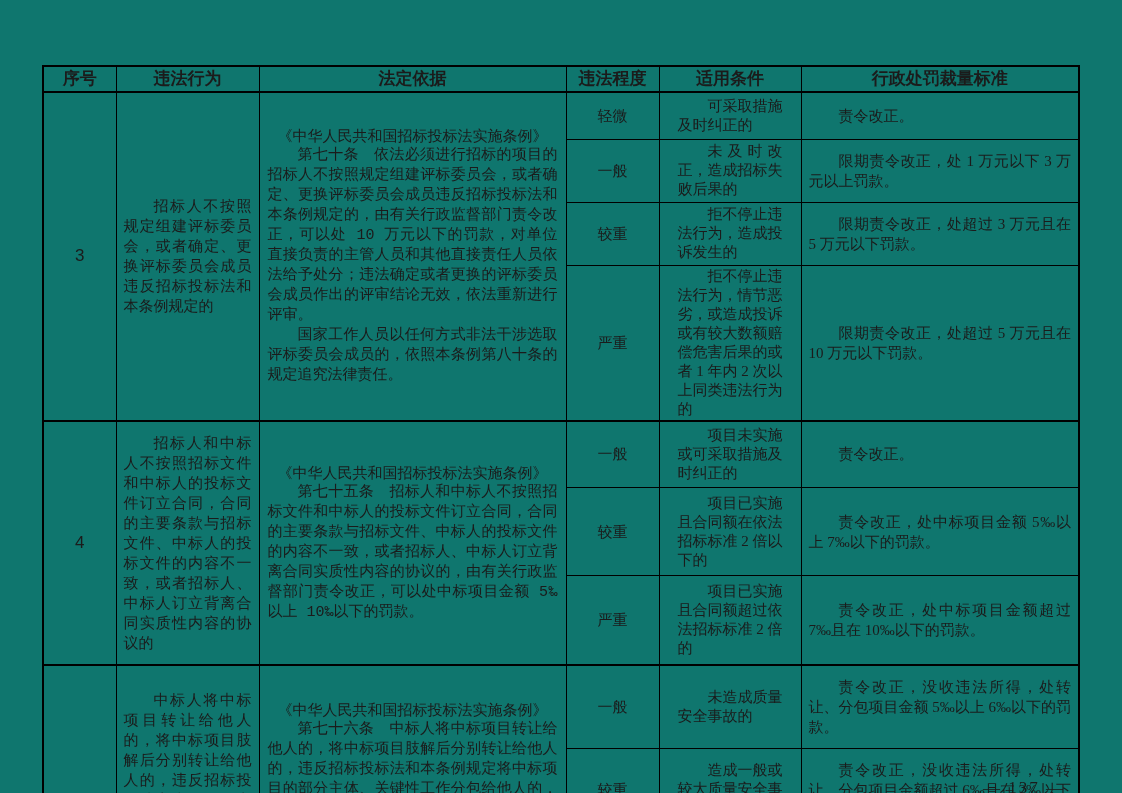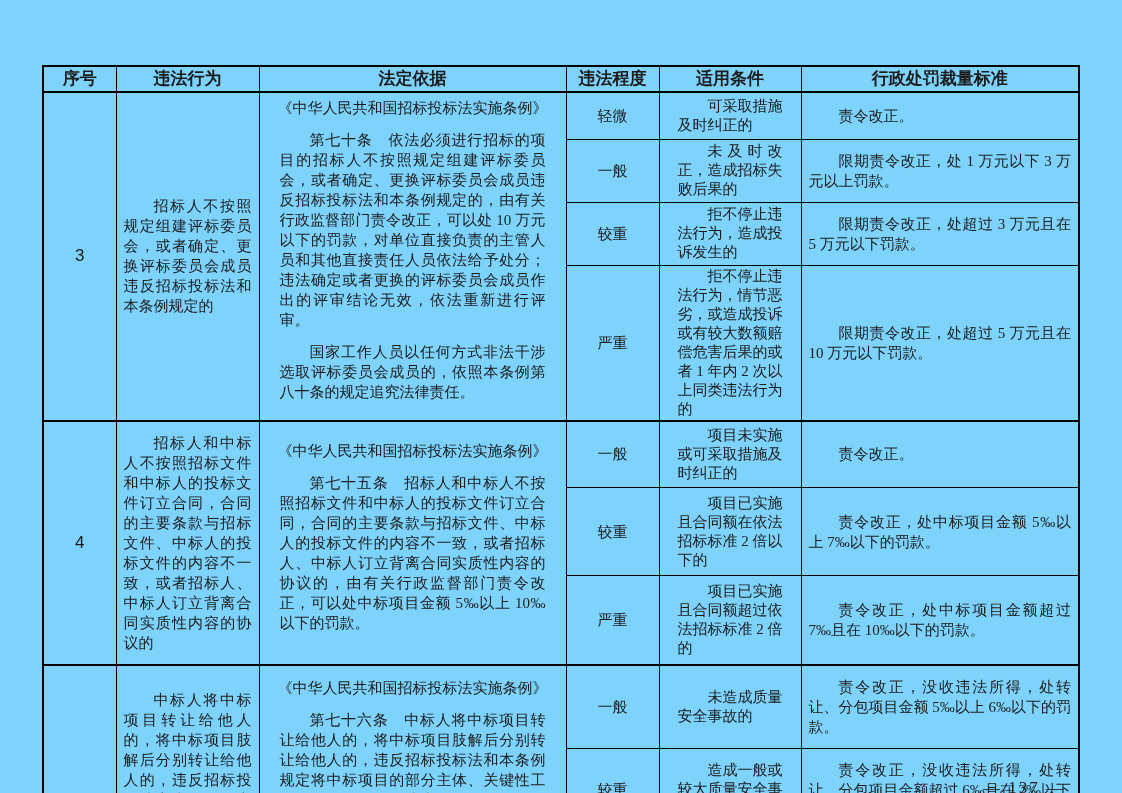--- a/index.html
+++ b/index.html
@@ -6,21 +6,21 @@
     margin: 0;
     padding: 0;
     background: #ffffff;
     font-family: "Liberation Serif", "DejaVu Serif", serif;
     color: #1b1b1b;
   }
   .sheet {
     position: relative;
     width: 1122px;
     height: 793px;
-    background: #7dd3fc;
+    background: #0f766e;
     overflow: hidden;
   }
   table.penalty-table {
     position: absolute;
     left: 42px;
     top: 65px;
     width: 1036px;
     border-collapse: collapse;
     table-layout: fixed;
     border: 2px solid #000;
@@ -46,31 +46,32 @@
     text-align: center;
     font-family: "Liberation Sans", "DejaVu Sans", sans-serif;
     font-size: 17px;
   }
   .behavior-cell .jtext,
   .cond-cell, .penalty-cell {
     text-align: justify;
     text-justify: inter-character;
     text-indent: 2em;
   }
-  .legal-cell { padding: 2px 8px; }
+  .legal-cell { padding: 8px 8px; }
   .legal-cell .legal-title {
     text-align: center;
     text-indent: 0;
     margin: 0;
   }
   .legal-cell p {
-    margin: 12px;
+    margin: 0;
     text-align: justify;
     text-justify: inter-character;
     text-indent: 2em;
+    font-family: Liberation Mono, monospace;
   }
   .degree-cell { text-align: center; }
   .cond-cell { line-height: 19px; padding: 1px 18px; }
   tr.main-row-start td { border-top: 2px solid #000; }
   .page-number {
     position: absolute;
     top: 778px;
     right: 57px;
     font-size: 17px;
     letter-spacing: 2px;

